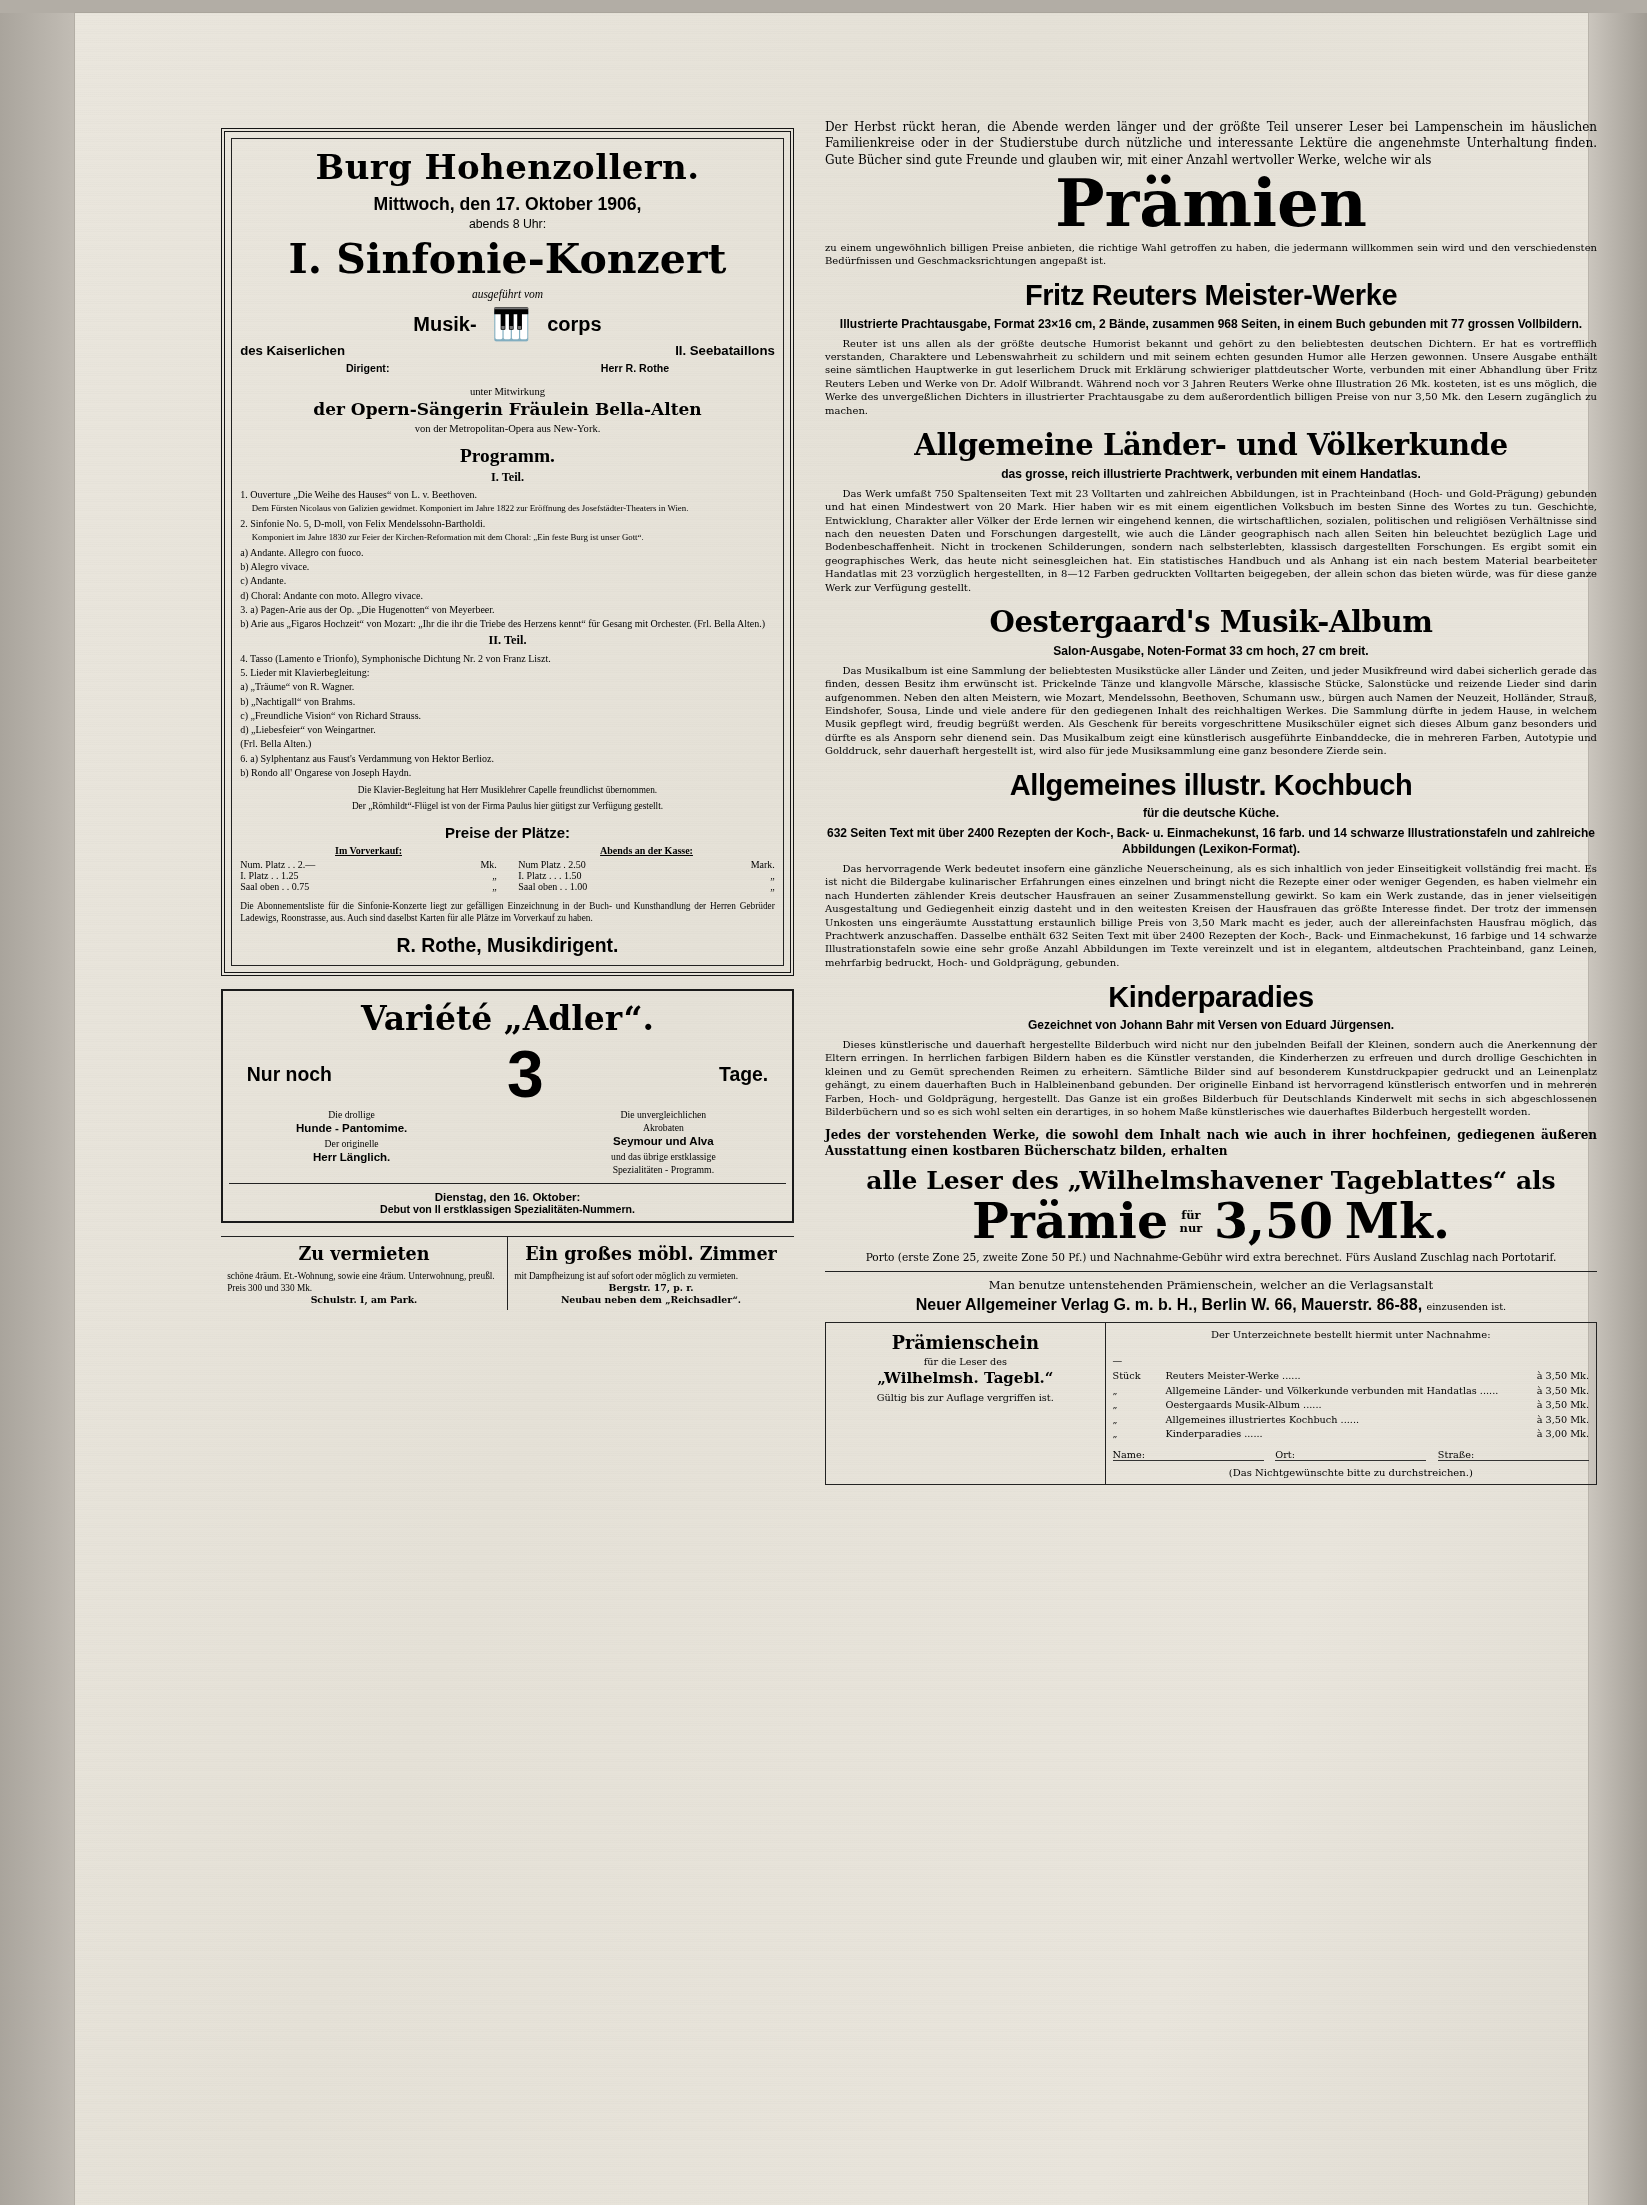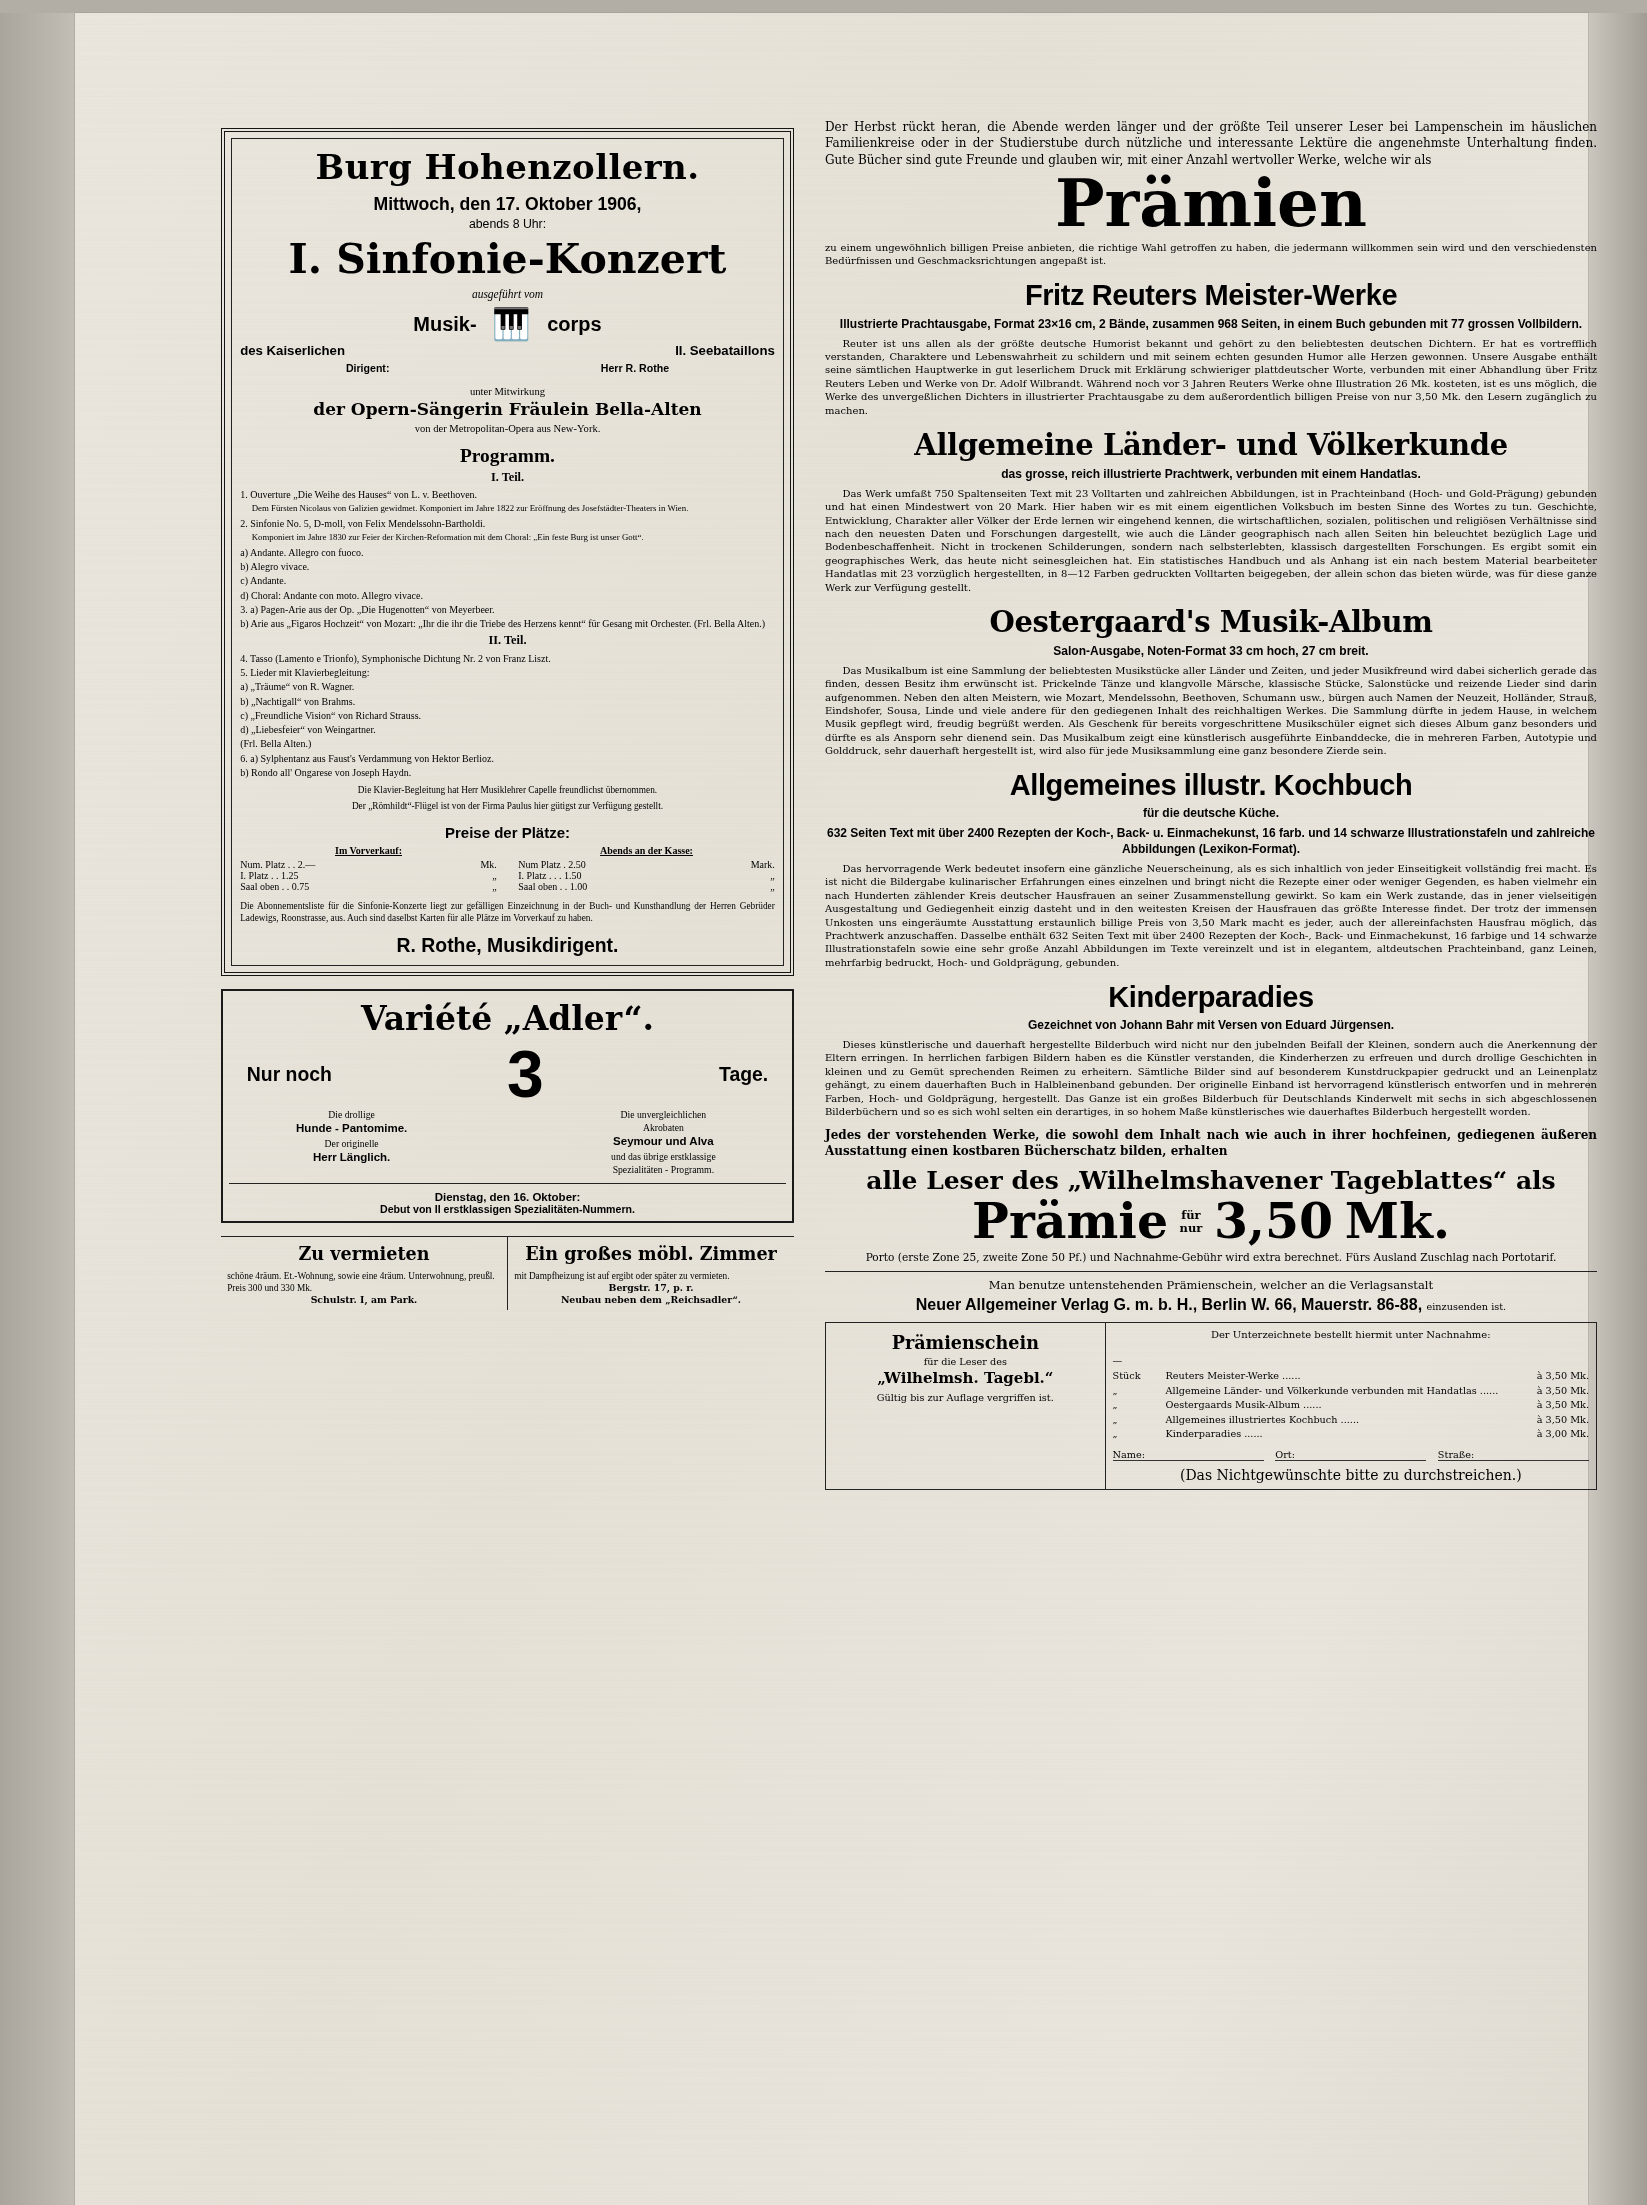--- a/index.html
+++ b/index.html
@@ -106,21 +106,21 @@
   .sch-l .t2{font-size:9.7px;font-family:"DejaVu Serif",serif;}
   .sch-l .t3{font-size:15px;font-family:"DejaVu Serif",serif;font-weight:bold;margin:2.6px 0;}
   .sch-l .t4{font-size:9.7px;font-family:"DejaVu Serif",serif;line-height:1.3;margin-top:4.4px;}
   .sch-r .hdr{font-size:10px;font-family:"DejaVu Serif",serif;text-align:center;margin-bottom:14px;}
   .sch-row{display:flex;align-items:flex-end;font-size:9.7px;font-family:"DejaVu Serif",serif;line-height:1.5;}
   .sch-row .q{width:40px;}
   .sch-row .nm{flex:1;margin-left:13px;}
   .sch-row .pr{width:66px;text-align:right;}
   .sch-fields{display:flex;gap:11.5px;font-size:9.7px;font-family:"DejaVu Serif",serif;margin-top:7px;}
   .sch-fields div{flex:1;border-bottom:0.4px solid #333;}
-  .sch-note{font-size:14px;text-align:center;font-family:"DejaVu Serif",serif;margin-top:6.2px;}
+  .sch-note{font-size:10px;text-align:center;font-family:"DejaVu Serif",serif;margin-top:6.2px;}
   .rule{border:0;border-top:1.3px solid #222;margin:7px 0;}
   .dbl{border:0;border-top:1.3px double #222;margin:6.2px 0;}
   .lyre{font-size:31px;line-height:1;}
 </style>
 </head>
 <body>
 
 <div class="edge-left"></div>
 <div class="edge-right"></div>
 <div class="edge-top"></div>
@@ -264,21 +264,21 @@
     </div>
 
     <div class="smallads">
       <div class="sa left">
         <h3>Zu vermieten</h3>
         <div>schöne 4räum. Et.-Wohnung, sowie eine 4räum. Unterwohnung, preußl. Preis 300 und 330 Mk.</div>
         <div class="ctr bb">Schulstr. I, am Park.</div>
       </div>
       <div class="sa">
         <h3>Ein großes möbl. Zimmer</h3>
-        <div>mit Dampfheizung ist auf ergibt oder später zu vermieten.</div>
+        <div>mit Dampfheizung ist auf sofort oder möglich zu vermieten.</div>
         <div class="ctr bb">Bergstr. 17, p. r.</div>
         <div class="ctr bb">Neubau neben dem „Reichsadler“.</div>
       </div>
     </div>
   </div>
 
   <div class="col-right">
     <div class="intro">Der Herbst rückt heran, die Abende werden länger und der größte Teil unserer Leser bei Lampenschein im häuslichen Familienkreise oder in der Studierstube durch nützliche und interessante Lektüre die angenehmste Unterhaltung finden. Gute Bücher sind gute Freunde und glauben wir, mit einer Anzahl wertvoller Werke, welche wir als</div>
 
     <div class="praemien">Prämien</div>

